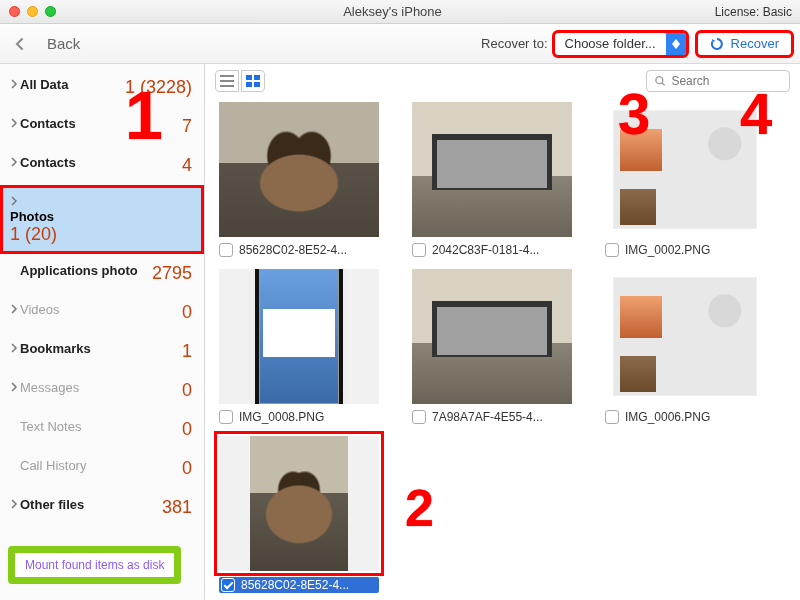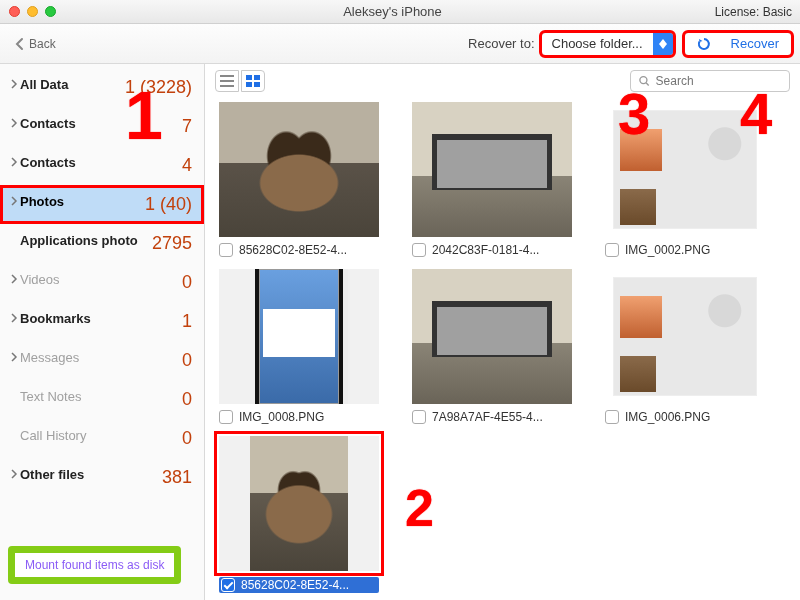--- a/index.html
+++ b/index.html
@@ -32,41 +32,41 @@
     
     .toolbar {
       height: 40px;
       display:flex;
       align-items:center;
       border-bottom:1px solid #d9d9d9;
       padding: 0 8px;
       background: linear-gradient(#fdfdfd,#f3f3f3);
     }
     .back-btn {
-      display:flex; align-items:center; gap:4px;
-      font-size:12px; color:#666; cursor:pointer;
+      display:flex; align-items:center; gap:22px;
+      font-size:15px; color:#666; cursor:pointer;
       padding:4px 6px; border-radius:4px;
     }
     .spacer { flex:1; }
     .recover-label { font-size:13px; color:#444; margin-right:6px;}
     .choose-folder {
       display:flex; align-items:center;
       background:#fff; border:1px solid #c7c7c7;
       border-radius:4px; height:24px; font-size:13px;
       overflow:hidden;
     }
     .choose-folder .cf-text { padding:0 10px; color:#333;}
     .choose-folder .cf-arrows {
       width:20px; height:100%; background:#2f83f6;
       display:flex; flex-direction:column; align-items:center; justify-content:center;
       color:#fff;
     }
     .cf-arrows svg { width:8px; height:5px; display:block;}
     .recover-btn {
-      display:flex; align-items:center; gap:20px;
+      display:flex; align-items:center; gap:7px;
       background:#fff; border:1px solid #c7c7c7;
       border-radius:4px; height:24px; padding:0 12px;
       color:#1f6fe5; font-size:13px; font-weight:500;
       margin-left:10px; cursor:pointer;
     }
     .outline-red { outline:3px solid #ff0000; outline-offset:-1px;}
     
     .body { display:flex; height: calc(600px - 24px - 40px); }
     .sidebar {
       width: 205px;
@@ -82,21 +82,21 @@
       cursor:pointer;
       font-size:13px;
     }
     .side-item .si-chev { width:10px; color:#777; margin-right:0;}
     .side-item.nochev .si-chev { visibility:hidden;}
     .side-item .si-label { flex:1; color:#222; font-weight:600;}
     .side-item.dim .si-label { color:#a0a0a0; font-weight:500;}
     .side-item .si-count { color:#c2410c; font-size:18px;}
     .side-item.active { background:#bfdcf7; }
     .side-item.active .si-label { color:#000;}
-    .side-item.hl-red { outline:3px solid #ff0000; outline-offset:-3px;}
+    .side-item.hl-red { outline:3px solid #ff0000; outline-offset:-3px;flex-direction:column;}
     .mount-btn {
       margin:8px; padding:5px 10px;
       background:#fff; border:7px solid #84cc16;
       border-radius:4px; font-size:12px; color:#8b5cf6;
       cursor:pointer; width:fit-content;
       position:absolute; bottom:8px; left:0;
     }
     
     .main { flex:1; display:flex; flex-direction:column; background:#fff;}
     .main-toolbar {
@@ -109,21 +109,21 @@
       background:#fff; display:flex; align-items:center; justify-content:center;
       color:#777; cursor:pointer;
     }
     .vt-btn:first-child{ border-radius:4px 0 0 4px;}
     .vt-btn:last-child{ border-radius:0 4px 4px 0;}
     .vt-btn.active { color:#1f6fe5;}
     .search-box {
       margin-left:auto;
       display:flex; align-items:center; gap:6px;
       border:1px solid #c9c9c9; border-radius:4px;
-      height:22px; padding:0 8px; width:160px;
+      height:22px; padding:0 8px; width:144px;
       color:#888;
     }
     .search-box input {
       border:none; outline:none; width:100%; font-size:12px;
       background:transparent; color:#333;
     }
     .grid {
       flex:1; overflow-y:auto;
       padding: 4px 14px 20px 14px;
       display:grid;
@@ -279,21 +279,21 @@
               <path d="M2 1 L6 5 L2 9" stroke="currentColor" stroke-width="1.5" fill="none"></path>
             </svg></span>
           <span class="si-label">Contacts</span>
           <span class="si-count">4</span>
         </div>
         <div class="side-item active hl-red">
           <span class="si-chev"><svg width="8" height="10" viewBox="0 0 8 10">
               <path d="M2 1 L6 5 L2 9" stroke="currentColor" stroke-width="1.5" fill="none"></path>
             </svg></span>
           <span class="si-label">Photos</span>
-          <span class="si-count">1 (40)</span>
+          <span class="si-count">1 (20)</span>
         </div>
         <div class="side-item nochev">
           <span class="si-chev"><svg width="8" height="10" viewBox="0 0 8 10">
               <path d="M2 1 L6 5 L2 9" stroke="currentColor" stroke-width="1.5" fill="none"></path>
             </svg></span>
           <span class="si-label">Applications photo</span>
           <span class="si-count">2795</span>
         </div>
         <div class="side-item dim">
           <span class="si-chev"><svg width="8" height="10" viewBox="0 0 8 10">

